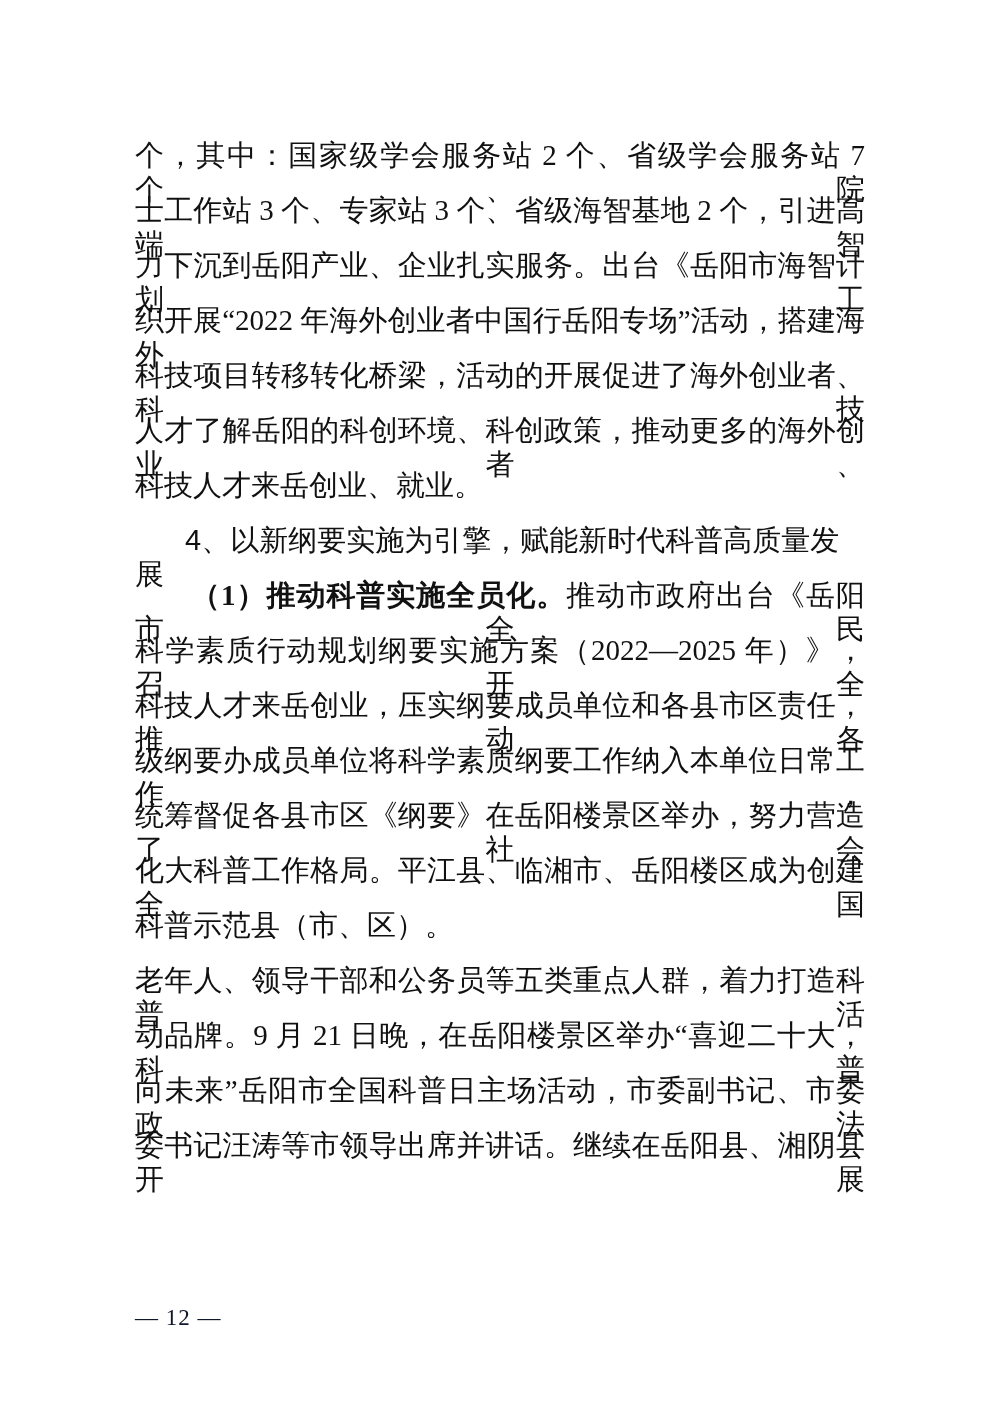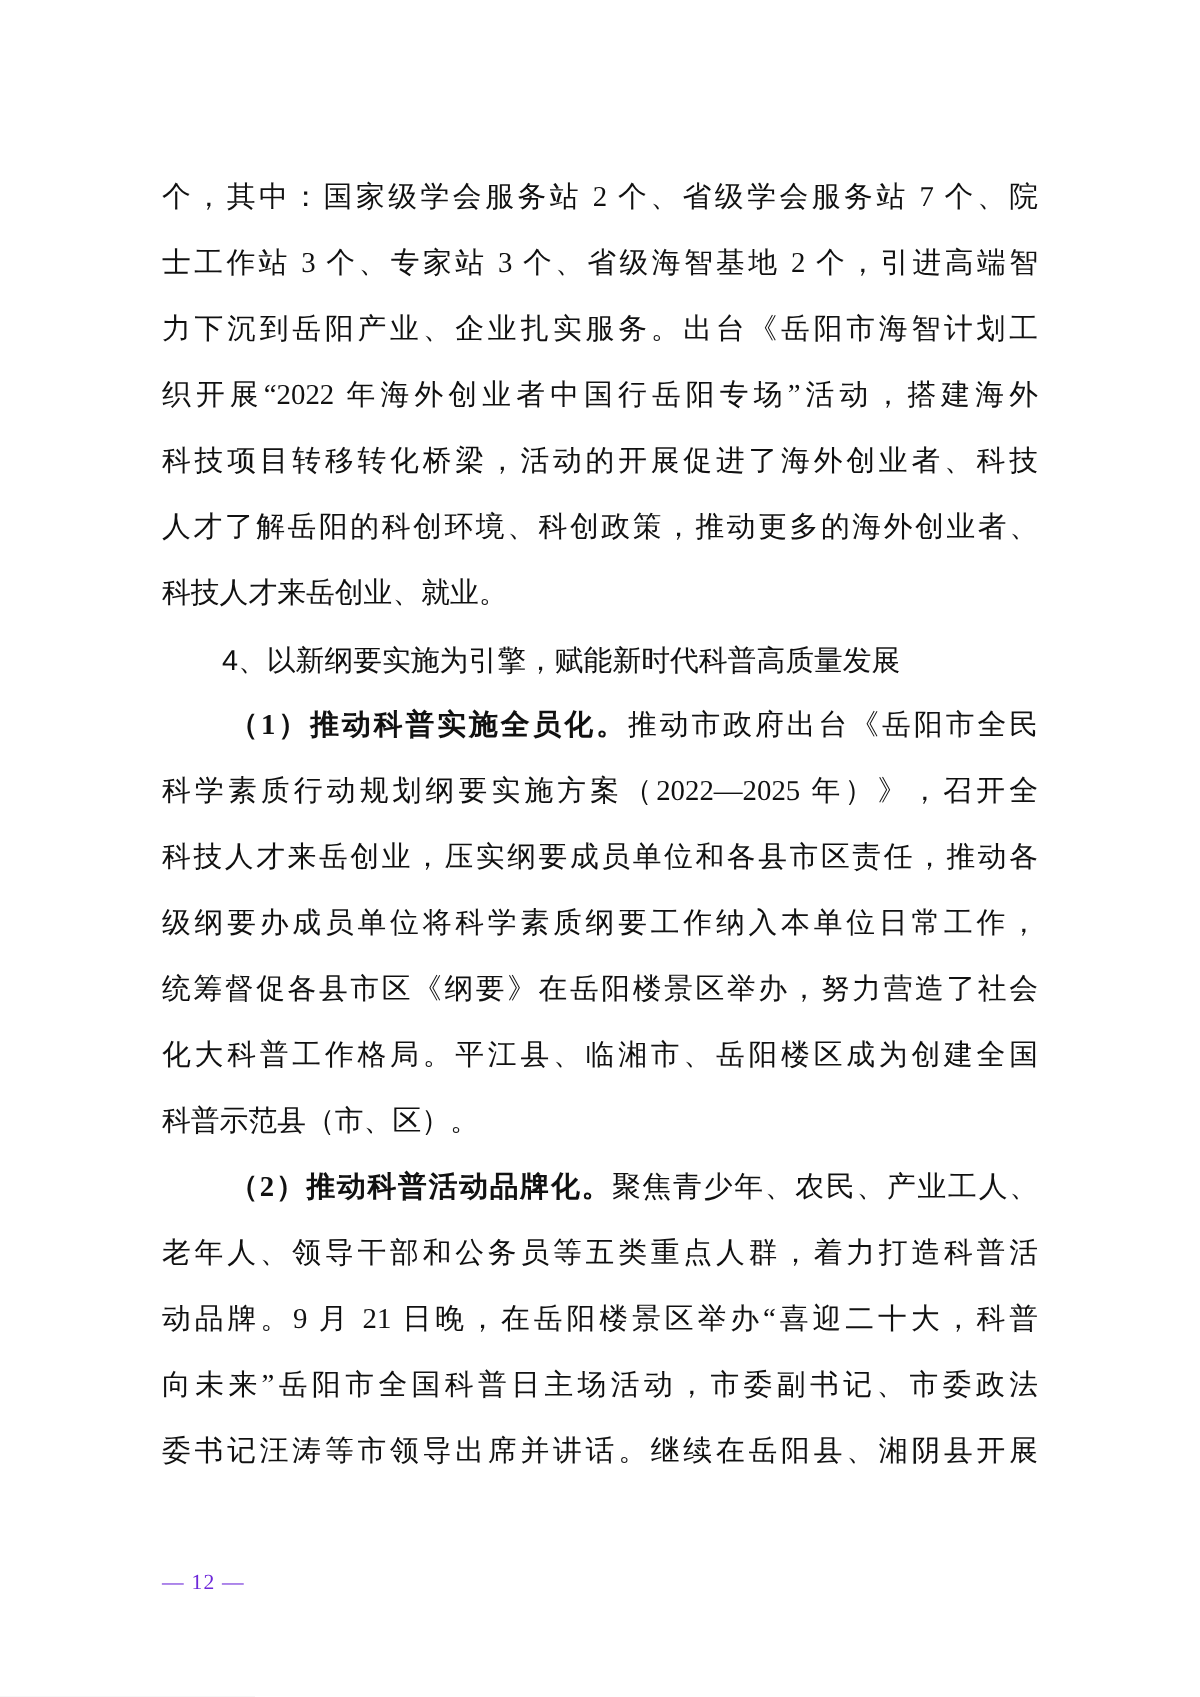--- a/index.html
+++ b/index.html
@@ -14,46 +14,46 @@
     overflow: hidden;
   }
   .content {
     position: absolute;
     left: 135px;
     top: 138px;
     width: 730px;
   }
   .line {
     height: 55px;
-    line-height: 55px;
-    font-size: 24px;
+    line-height: 34px;
+    font-size: 29px;
     text-align: left;
     white-space: normal;
   }
   .just {
     text-align: justify;
     text-align-last: justify;
   }
   .indent { text-indent: 56px; }
   .lead { font-weight: 700; }
   .heading {
     font-family: "Liberation Sans", "DejaVu Sans", sans-serif;
     font-weight: 400;
     text-indent: 50px;
     text-align: left;
     text-align-last: left;
   }
   .footer {
     position: absolute;
     left: 135px;
     top: 1303px;
-    font-size: 18px;
+    font-size: 23px;
     line-height: 30px;
     letter-spacing: 1px;
-    color: #6d28d9;
+    color: #0f172a;
     font-family: Liberation Serif, serif;
   }
 </style>
 </head>
 <body>
 
 <div class="page">
   <div class="content">
 
     <div class="line just">个，其中：国家级学会服务站 2 个、省级学会服务站 7 个、院</div>
@@ -67,21 +67,20 @@
     <div class="line heading">4、以新纲要实施为引擎，赋能新时代科普高质量发展</div>
 
     <div class="line just indent"><span class="lead">（1）推动科普实施全员化。</span><span>推动市政府出台《岳阳市全民</span></div>
     <div class="line just">科学素质行动规划纲要实施方案（2022—2025 年）》，召开全</div>
     <div class="line just">科技人才来岳创业，压实纲要成员单位和各县市区责任，推动各</div>
     <div class="line just">级纲要办成员单位将科学素质纲要工作纳入本单位日常工作，</div>
     <div class="line just">统筹督促各县市区《纲要》在岳阳楼景区举办，努力营造了社会</div>
     <div class="line just">化大科普工作格局。平江县、临湘市、岳阳楼区成为创建全国</div>
     <div class="line">科普示范县（市、区）。</div>
 
-    <div class="line just indent"><span class="lead">（2）推动科普活动品牌化。</span><span>聚焦青少年、农民、产业工人、</span></div>
     <div class="line just">老年人、领导干部和公务员等五类重点人群，着力打造科普活</div>
     <div class="line just">动品牌。9 月 21 日晚，在岳阳楼景区举办“喜迎二十大，科普</div>
     <div class="line just">向未来”岳阳市全国科普日主场活动，市委副书记、市委政法</div>
     <div class="line just">委书记汪涛等市领导出席并讲话。继续在岳阳县、湘阴县开展</div>
 
   </div>
 
   <div class="footer">— 12 —</div>
 </div>
 

